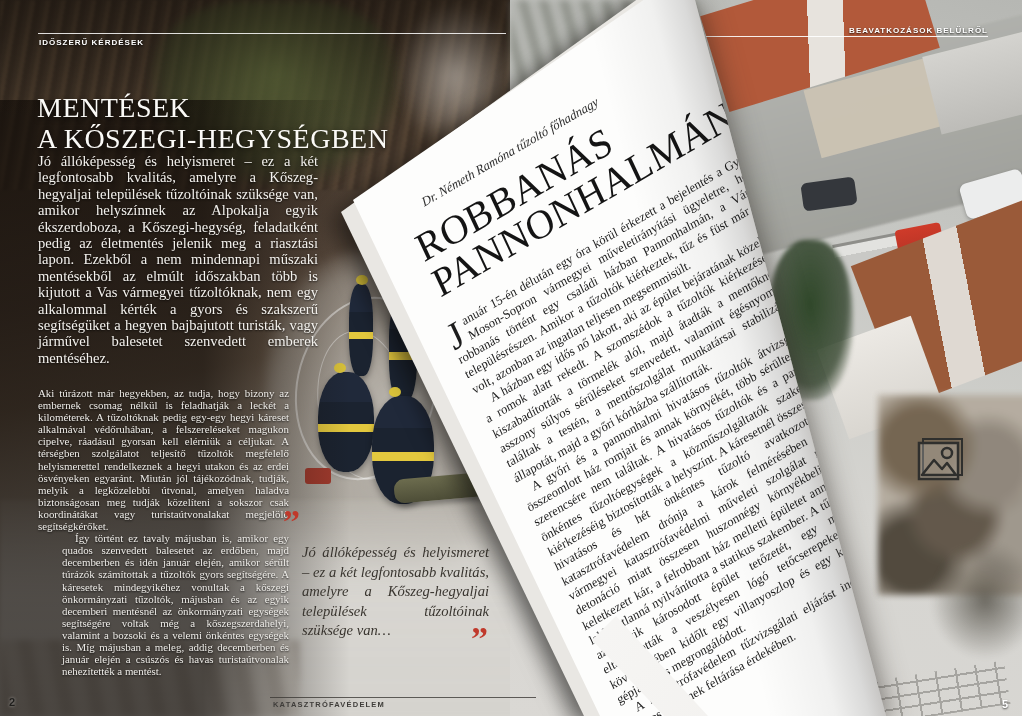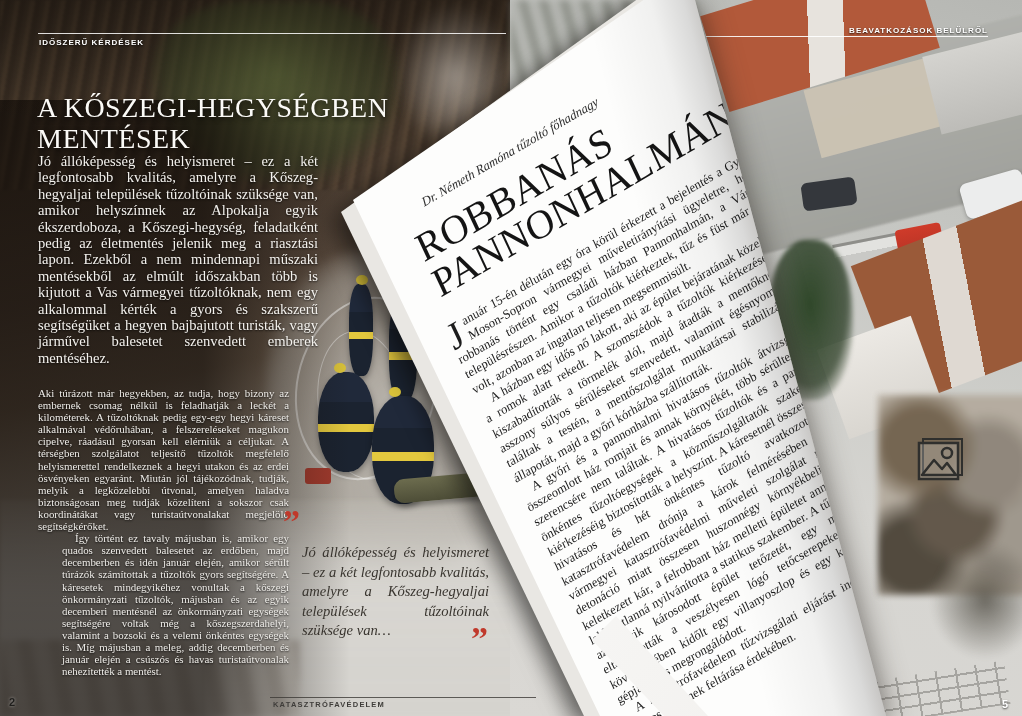--- a/index.html
+++ b/index.html
@@ -215,22 +215,22 @@
     <div class="rp-darktree abs"></div>
     <div class="rp-fence abs"></div>
   </div>
 
   <div id="kicker-line-left" class="abs"></div>
   <div id="kicker-left" class="abs kicker">IDŐSZERŰ KÉRDÉSEK</div>
   <div id="kicker-line-right" class="abs"></div>
   <div id="kicker-right" class="abs kicker">BEAVATKOZÁSOK BELÜLRŐL</div>
 
   <div id="title-left" class="abs">
+    <div>MENTÉSEK</div>
     <div>A KŐSZEGI-HEGYSÉGBEN</div>
-    <div>MENTÉSEK</div>
   </div>
   <div id="lead" class="abs">Jó állóképesség és helyismeret – ez a két legfontosabb kvalitás, amelyre a Kőszeg-hegyaljai települések tűzoltóinak szüksége van, amikor helyszínnek az Alpokalja egyik ékszerdoboza, a Kőszegi-hegység, feladatként pedig az életmentés jelenik meg a riasztási lapon. Ezekből a nem mindennapi műszaki mentésekből az elmúlt időszakban több is kijutott a Vas vármegyei tűzoltóknak, nem egy alkalommal kérték a gyors és szakszerű segítségüket a hegyen bajbajutott turisták, vagy járművel balesetet szenvedett emberek mentéséhez.</div>
   <div id="body-left" class="abs">
     <p>Aki túrázott már hegyekben, az tudja, hogy bizony az embernek csomag nélkül is feladhatják a leckét a kilométerek. A tűzoltóknak pedig egy-egy hegyi káreset alkalmával védőruhában, a felszereléseket magukon cipelve, ráadásul gyorsan kell elérniük a céljukat. A térségben szolgálatot teljesítő tűzoltók megfelelő helyismerettel rendelkeznek a hegyi utakon és az erdei ösvényeken egyaránt. Miután jól tájékozódnak, tudják, melyik a legközelebbi útvonal, amelyen haladva biztonságosan meg tudják közelíteni a sokszor csak koordinátákat vagy turistaútvonalakat megjelölő segítségkérőket.</p>
     <p>Így történt ez tavaly májusban is, amikor egy quados szenvedett balesetet az erdőben, majd decemberben és idén január elején, amikor sérült túrázók számítottak a tűzoltók gyors segítségére. A káresetek mindegyikéhez vonultak a kőszegi önkormányzati tűzoltók, májusban és az egyik decemberi mentésnél az önkormányzati egységek segítségére voltak még a kőszegszerdahelyi, valamint a bozsoki és a velemi önkéntes egységek is. Míg májusban a meleg, addig decemberben és január elején a csúszós és havas turistaútvonalak nehezítették a mentést.</p>
   </div>
 
   <div id="qmark-open" class="abs qmark" style="color: rgb(192, 57, 43);">”</div>
   <div id="pullquote" class="abs">Jó állóképesség és helyismeret – ez a két legfontosabb kvalitás, amelyre a Kőszeg-hegyaljai települések tűzoltóinak szüksége van…</div>
   <div id="qmark-close" class="abs qmark" style="color: rgb(192, 57, 43);">”</div>

